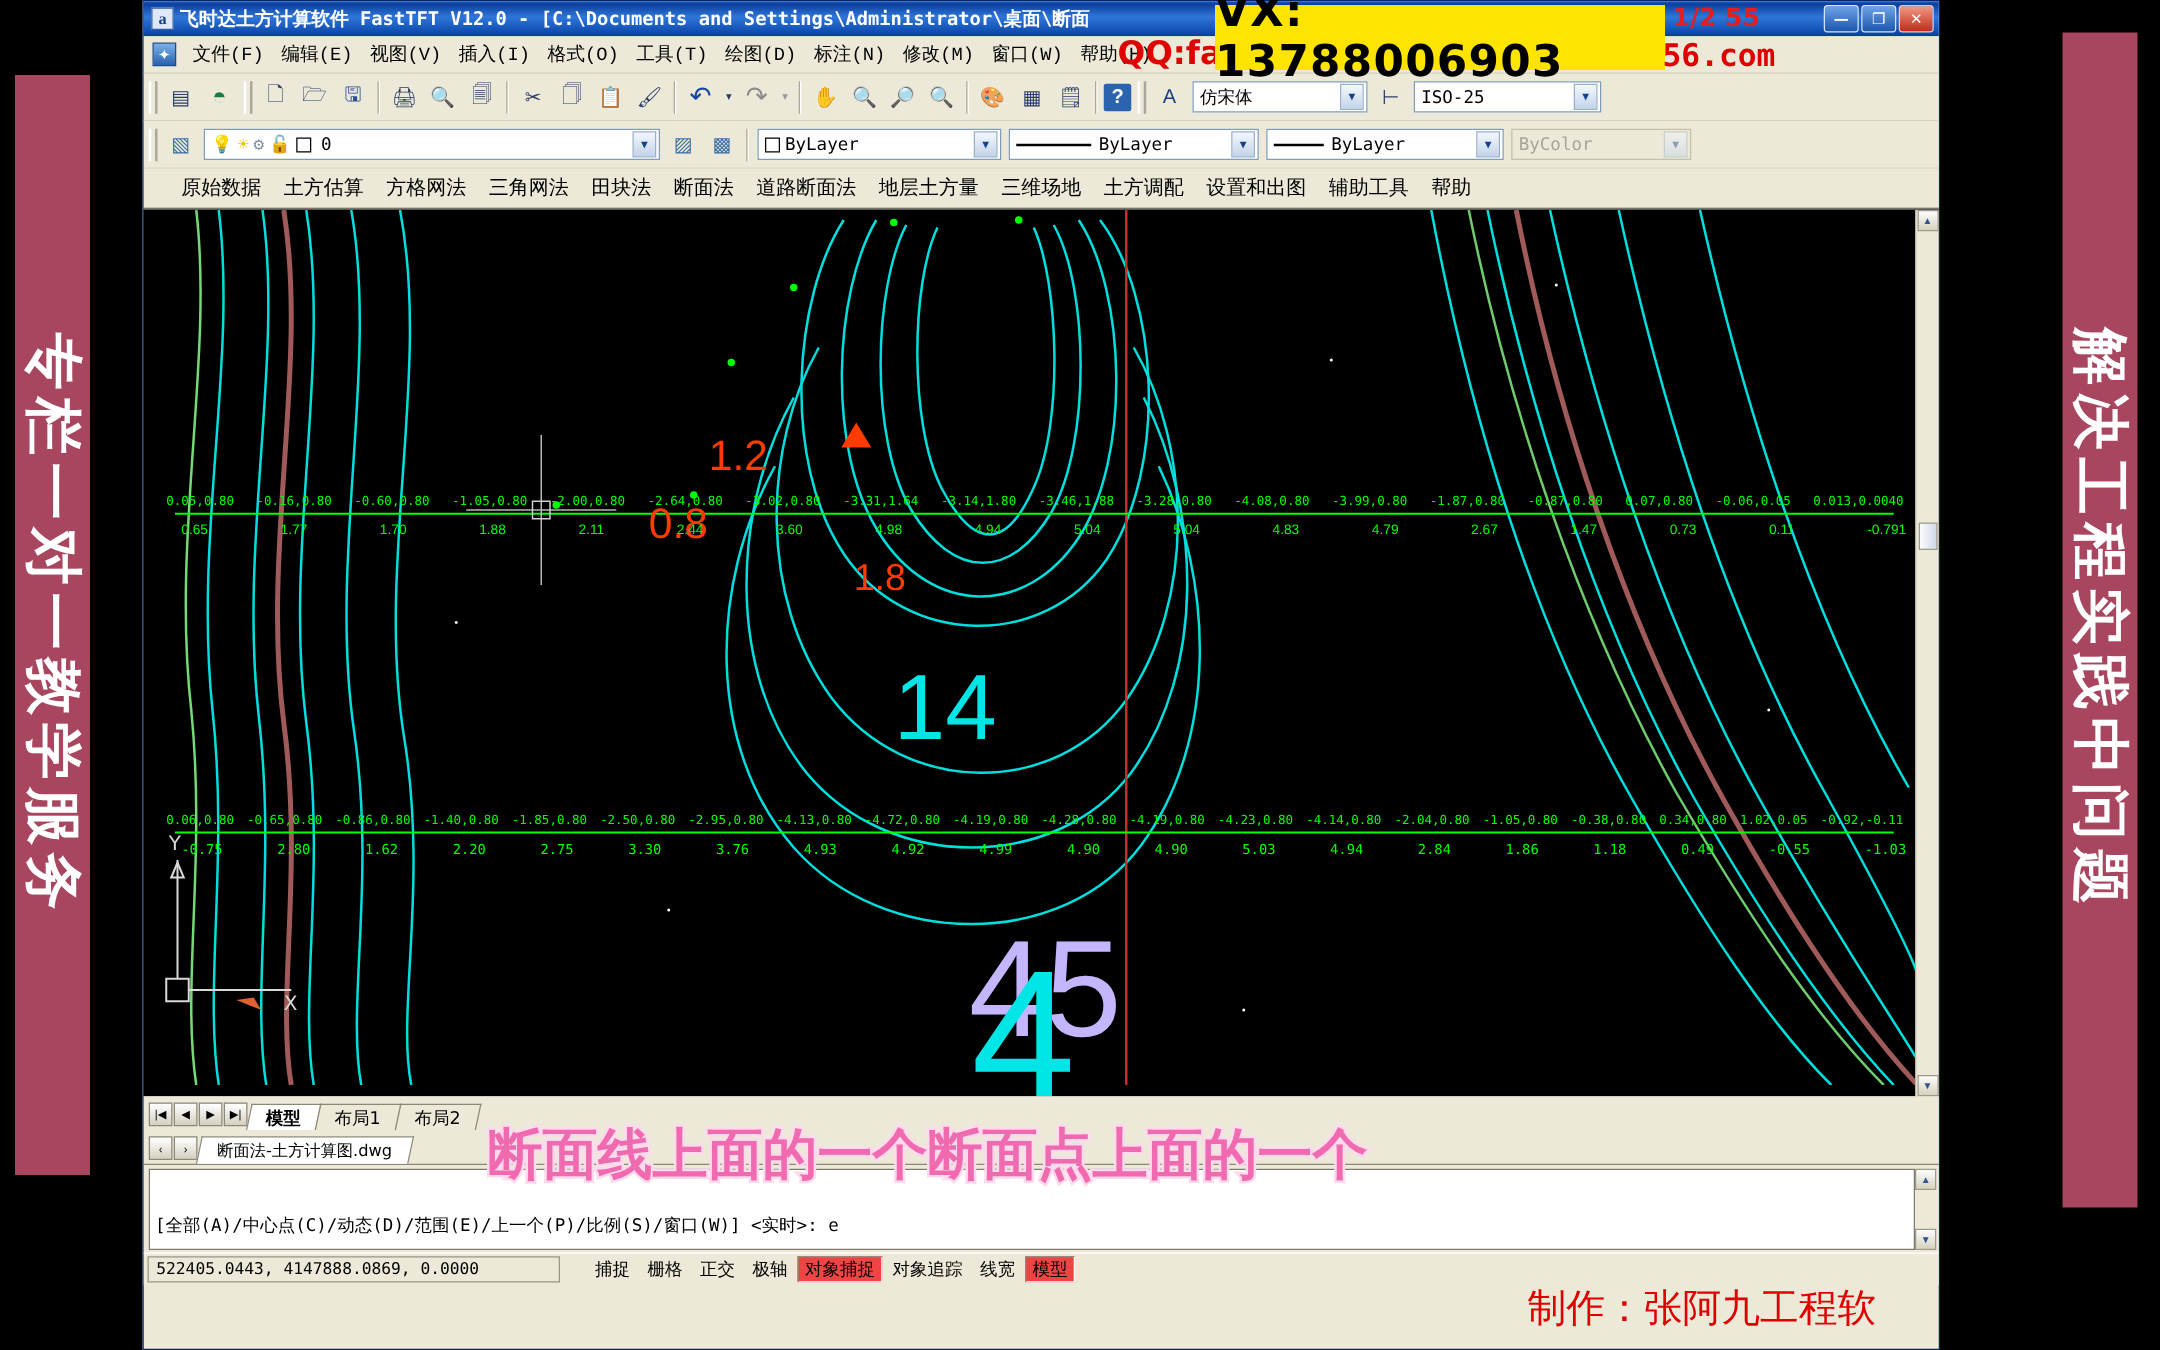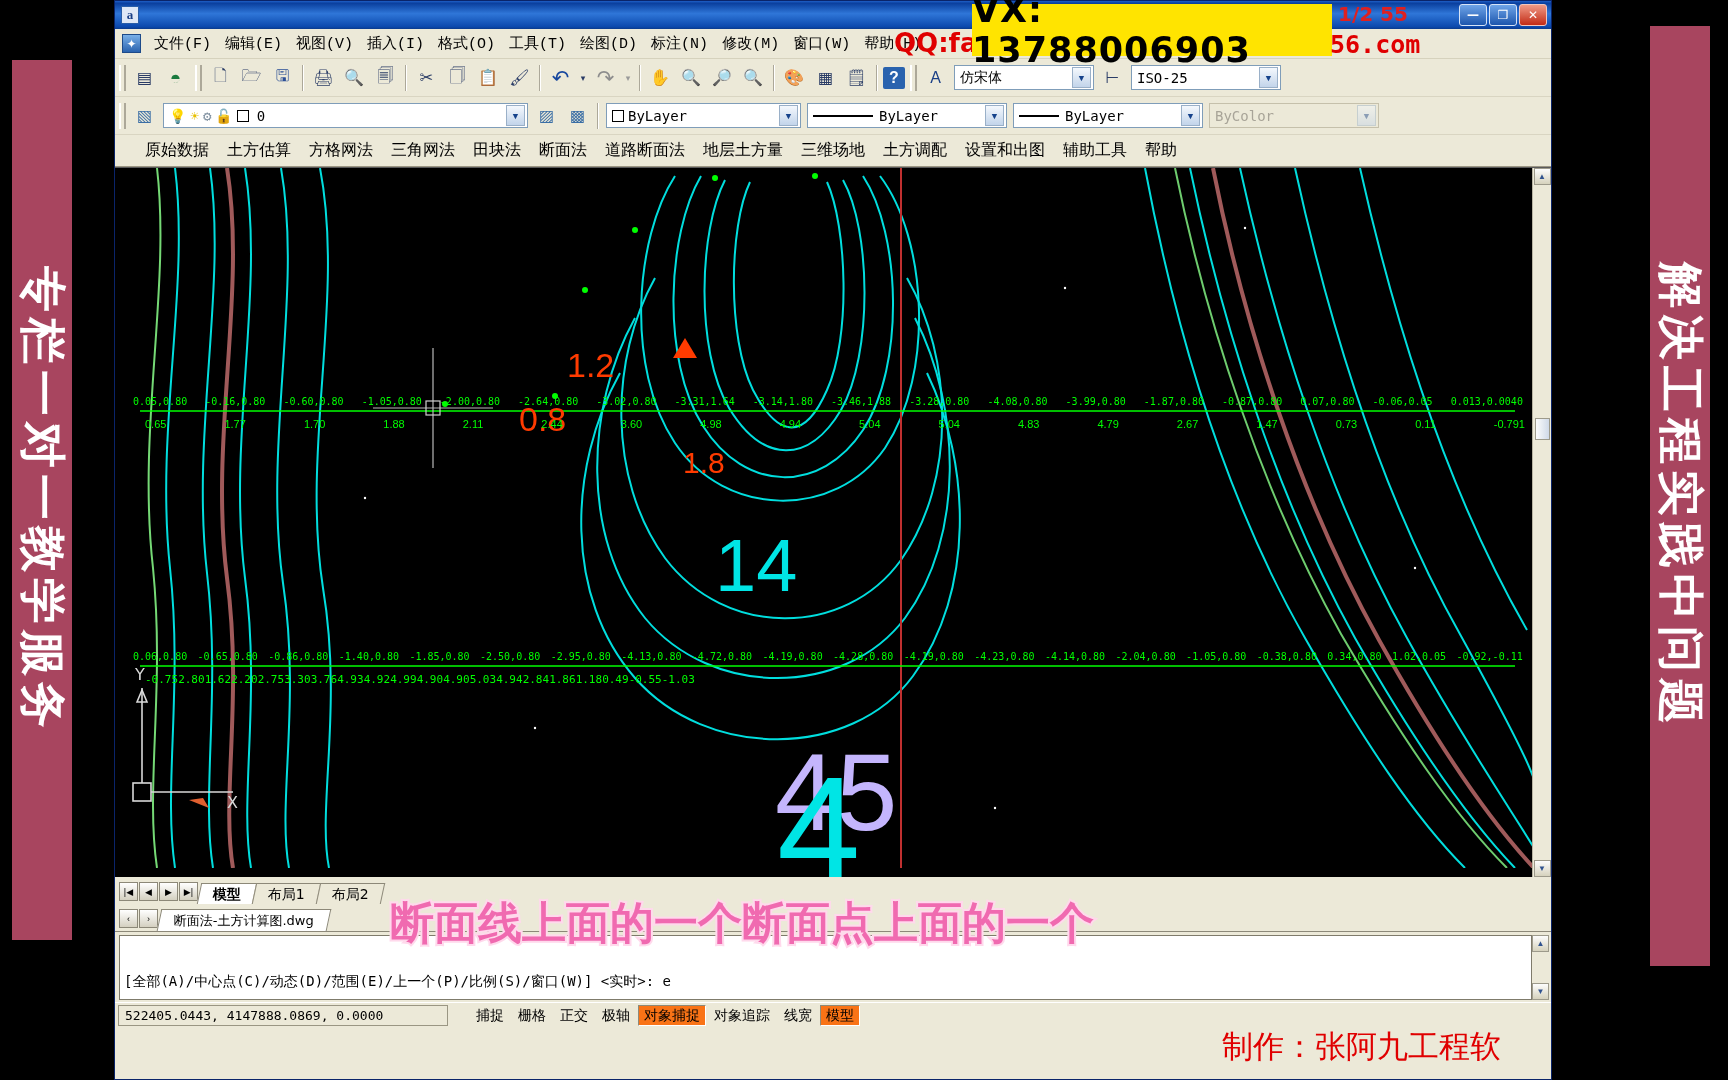--- a/index.html
+++ b/index.html
@@ -162,21 +162,21 @@
   #coords{
     width:330px;height:21px;border:1px solid #9a9683;background:#ece9d8;
     font-size:13px;display:flex;align-items:center;padding-left:6px;
     font-family:"DejaVu Sans Mono",monospace;
   }
   .sgap{width:18px;}
   .sbtn2{
     height:21px;padding:0 5px;font-size:14px;display:flex;align-items:center;
     border:1px solid transparent;font-family:"DejaVu Sans",sans-serif;
   }
-  .sbtn2.pressed{ border:1px solid #9a9683;background:#f97316;
+  .sbtn2.pressed{ border:1px solid #9a9683;background:#ef4444;
     border-top-color:#8d8a79;border-left-color:#8d8a79;border-bottom-color:#fff;border-right-color:#fff;}
 
   
   #vx-banner{
     position:absolute; left:972px; top:4px; width:360px; height:52px;
     background:#ffe400; color:#000; z-index:60;
     display:flex; align-items:center; justify-content:center;
     font-size:35px; font-weight:bold; letter-spacing:1px;
     font-family:"DejaVu Sans",sans-serif;
   }
@@ -220,20 +220,21 @@
 </div>
 
 <div class="vbanner" id="vb-right">
   <div class="vtext">解决工程实践中问题</div>
 </div>
 
 <div id="app">
 
   <div id="titlebar">
     <div id="appicon">a</div>
+    <div id="title-text">飞时达土方计算软件 FastTFT V12.0 - [C:\Documents and Settings\Administrator\桌面\断面</div>
     <div class="wbtns">
       <div class="wbtn">—</div>
       <div class="wbtn">❐</div>
       <div class="wbtn close">✕</div>
     </div>
   </div>
 
   <div id="menubar">
     <div id="menu-icon">✦</div>
     <div class="mi">文件(F)</div>
@@ -326,21 +327,21 @@
       </span>
       <span class="arw">▼</span>
     </div>
     <div class="combo" style="width:190px;">
       <span class="linebox">
         <span class="lineswatch" style="width:40px;"></span>
         <span>ByLayer</span>
       </span>
       <span class="arw">▼</span>
     </div>
-    <div class="combo disabled" style="width:170px;">
+    <div class="combo disabled" style="width:144px;">
       <span>ByColor</span>
       <span class="arw" style="opacity:.45;">▼</span>
     </div>
   </div>
 
   <div id="submenu">
     <div class="si">原始数据</div>
     <div class="si">土方估算</div>
     <div class="si">方格网法</div>
     <div class="si">三角网法</div>
@@ -507,21 +508,21 @@
           <span>-4.19,0.80</span>
           <span>-4.23,0.80</span>
           <span>-4.14,0.80</span>
           <span>-2.04,0.80</span>
           <span>-1.05,0.80</span>
           <span>-0.38,0.80</span>
           <span>0.34,0.80</span>
           <span>1.02,0.05</span>
           <span>-0.92,-0.11</span>
         </div>
-      <div style="position:absolute;left:30px;top:505px;width:1380px;display:flex;
+      <div style="position:absolute;left:30px;top:505px;width:1380px;display:flex;justify-content:space-between;
                   font-size:11px;color:#00ff00;font-family:'DejaVu Sans Mono',monospace;" id="sl2bot">
           <span>-0.75</span>
           <span>2.80</span>
           <span>1.62</span>
           <span>2.20</span>
           <span>2.75</span>
           <span>3.30</span>
           <span>3.76</span>
           <span>4.93</span>
           <span>4.92</span>

